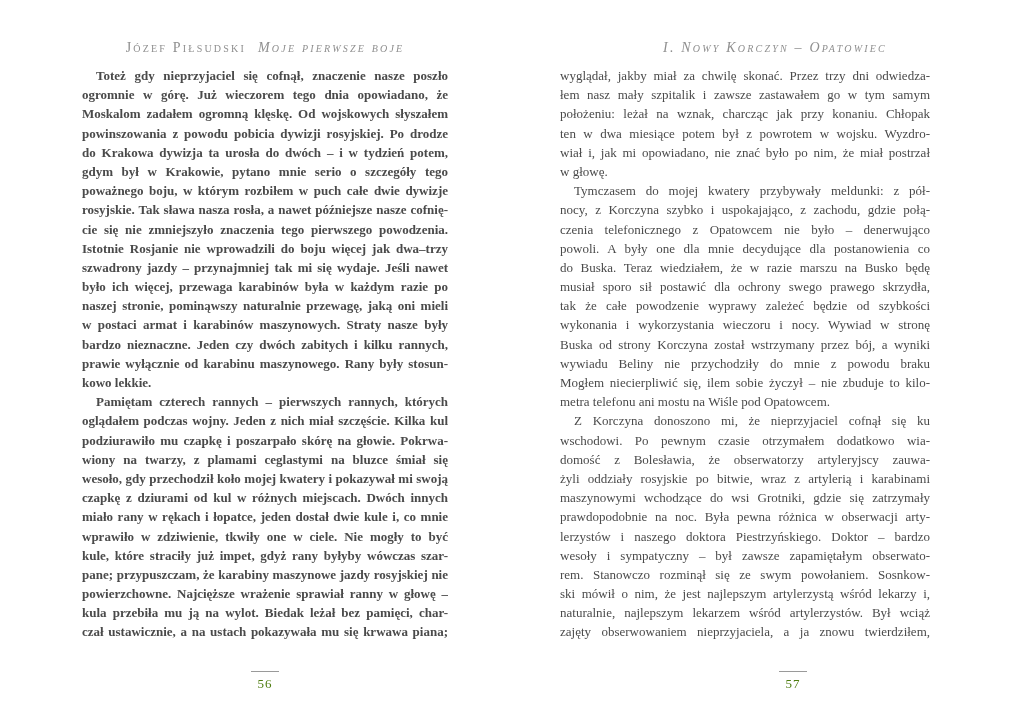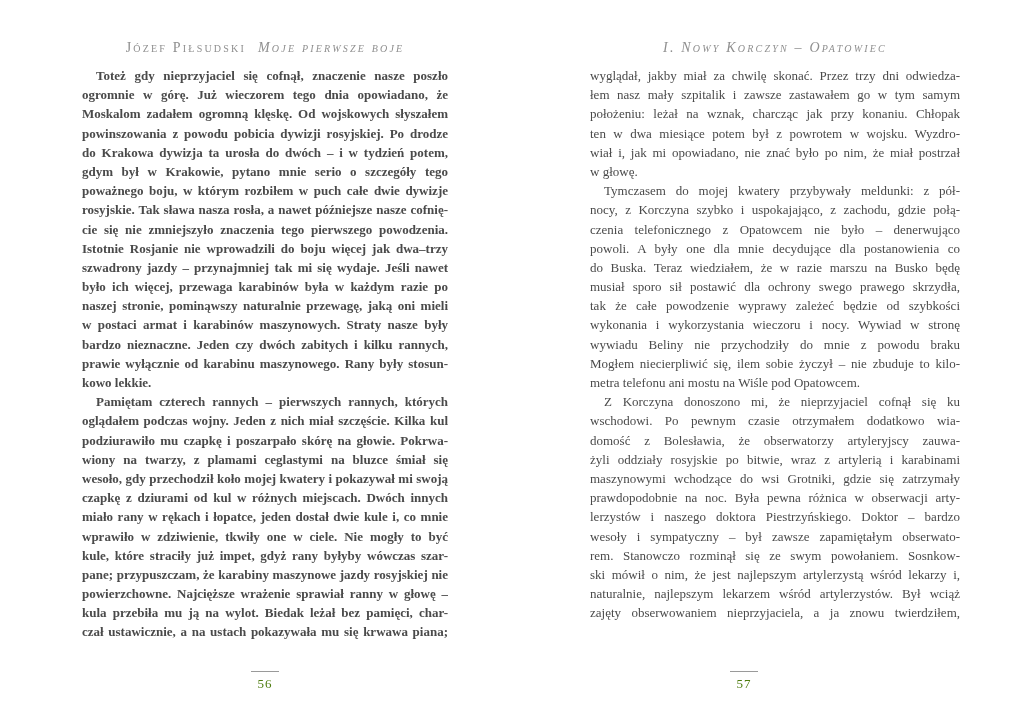--- a/index.html
+++ b/index.html
@@ -35,41 +35,41 @@
   #right-head { left: 590px; width: 370px; }
 
   
   .text-block {
     position: absolute;
     top: 66px;
     color: #4a4a4a;
     font-size: 13px;
   }
   #left-text  { left: 82px;  width: 366px; font-weight: bold; }
-  #right-text { left: 590px; width: 370px; }
+  #right-text { left: 560px; width: 370px; }
 
   .line {
     height: 19.2px;
     line-height: 19.2px;
     text-align: justify;
     text-align-last: justify;
     overflow: hidden;
   }
   .line.indent   { text-indent: 14px; }
   .line.para-end { text-align-last: left; }
 
   
   .folio {
     position: absolute;
     top: 671px;
     text-align: center;
     color: #4d7c0f;
   }
   #left-folio  { left: 82px;  width: 366px; }
-  #right-folio { left: 559px; width: 370px; }
+  #right-folio { left: 608px; width: 370px; }
   .folio-rule {
     width: 28px;
     height: 1px;
     background: #9a9a9a;
     margin: 0 auto 4px auto;
   }
   .folio-number {
     font-size: 13px;
     letter-spacing: 1px;
   }
@@ -128,20 +128,21 @@
       <div class="line">wiał i, jak mi opowiadano, nie znać było po nim, że miał postrzał</div>
       <div class="line para-end">w głowę.</div>
       <div class="line indent">Tymczasem do mojej kwatery przybywały meldunki: z pół-</div>
       <div class="line">nocy, z Korczyna szybko i uspokajająco, z zachodu, gdzie połą-</div>
       <div class="line">czenia telefonicznego z Opatowcem nie było – denerwująco</div>
       <div class="line">powoli. A były one dla mnie decydujące dla postanowienia co</div>
       <div class="line">do Buska. Teraz wiedziałem, że w razie marszu na Busko będę</div>
       <div class="line">musiał sporo sił postawić dla ochrony swego prawego skrzydła,</div>
       <div class="line">tak że całe powodzenie wyprawy zależeć będzie od szybkości</div>
       <div class="line">wykonania i wykorzystania wieczoru i nocy. Wywiad w stronę</div>
+      <div class="line">Buska od strony Korczyna został wstrzymany przez bój, a wyniki</div>
       <div class="line">wywiadu Beliny nie przychodziły do mnie z powodu braku</div>
       <div class="line">Mogłem niecierpliwić się, ilem sobie życzył – nie zbuduje to kilo-</div>
       <div class="line para-end">metra telefonu ani mostu na Wiśle pod Opatowcem.</div>
       <div class="line indent">Z Korczyna donoszono mi, że nieprzyjaciel cofnął się ku</div>
       <div class="line">wschodowi. Po pewnym czasie otrzymałem dodatkowo wia-</div>
       <div class="line">domość z Bolesławia, że obserwatorzy artyleryjscy zauwa-</div>
       <div class="line">żyli oddziały rosyjskie po bitwie, wraz z artylerią i karabinami</div>
       <div class="line">maszynowymi wchodzące do wsi Grotniki, gdzie się zatrzymały</div>
       <div class="line">prawdopodobnie na noc. Była pewna różnica w obserwacji arty-</div>
       <div class="line">lerzystów i naszego doktora Piestrzyńskiego. Doktor – bardzo</div>

